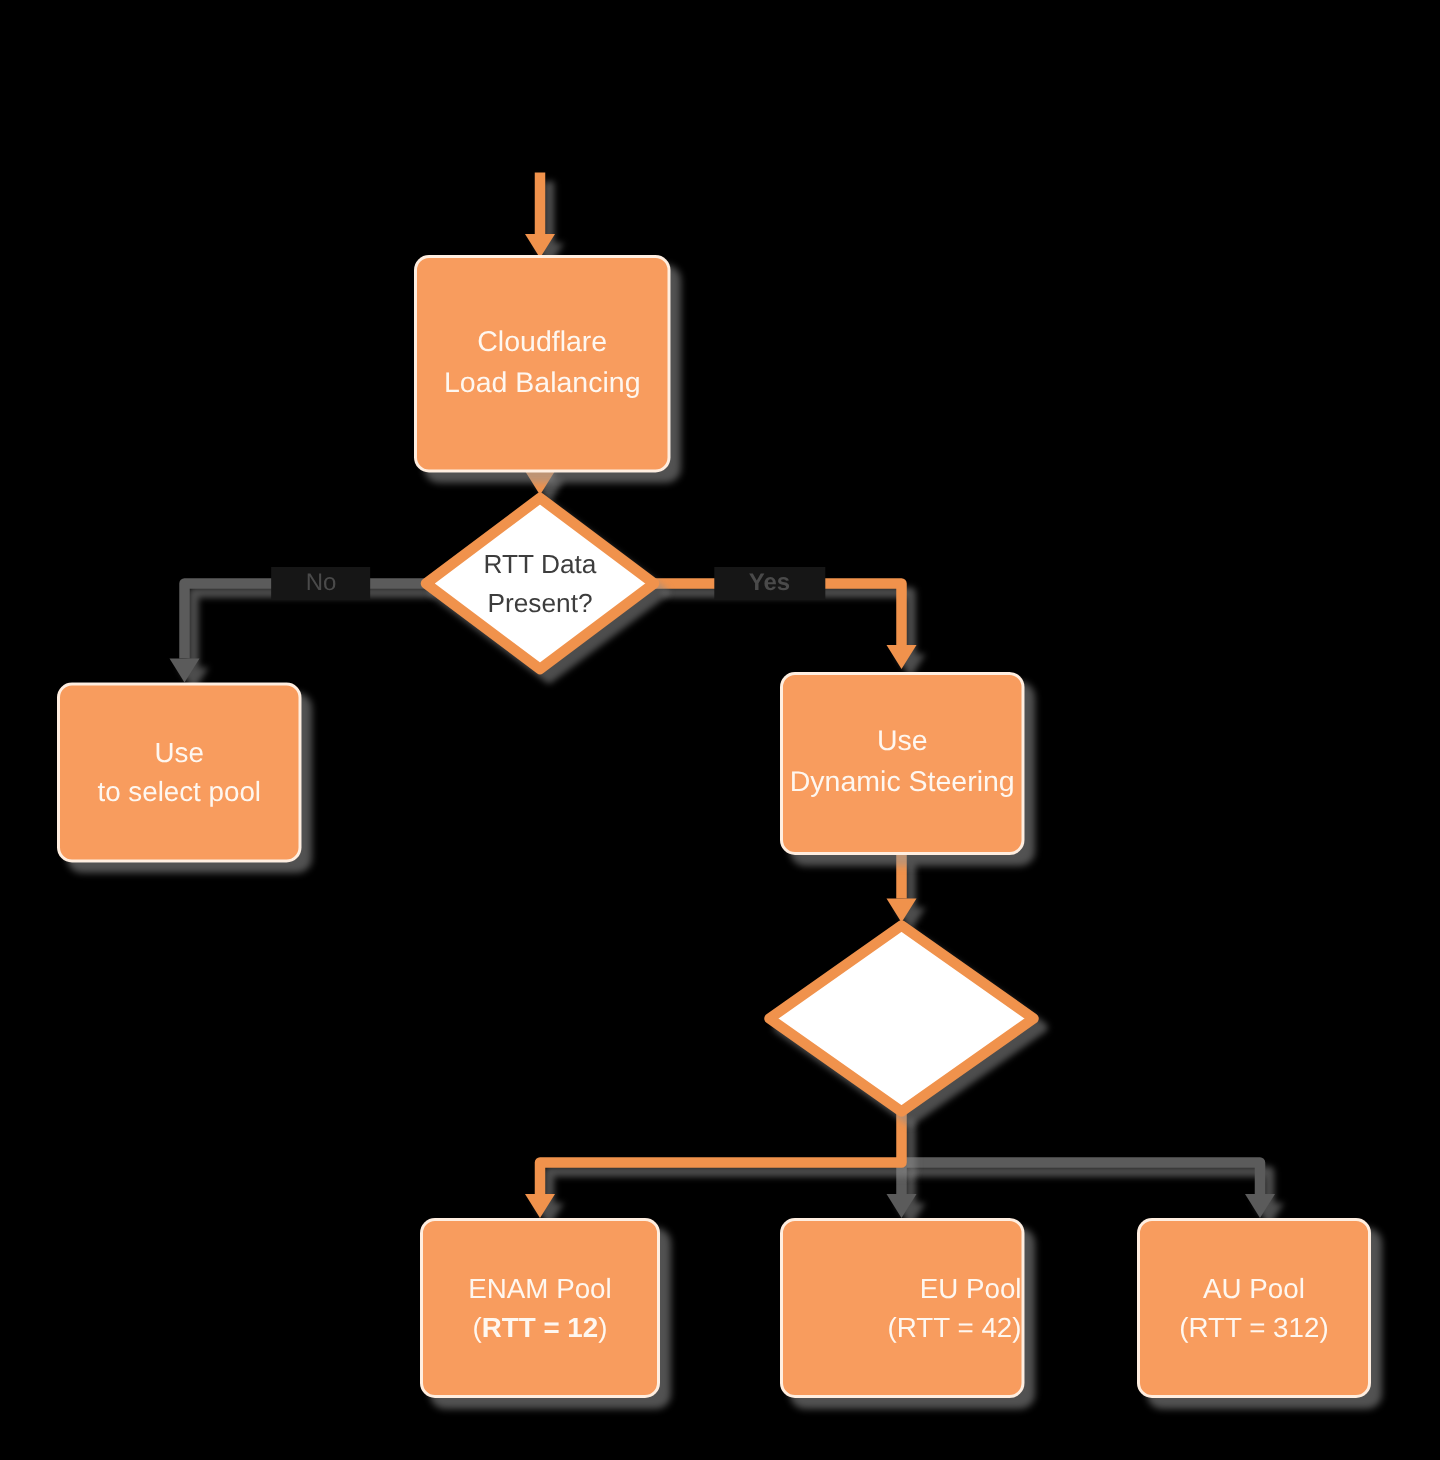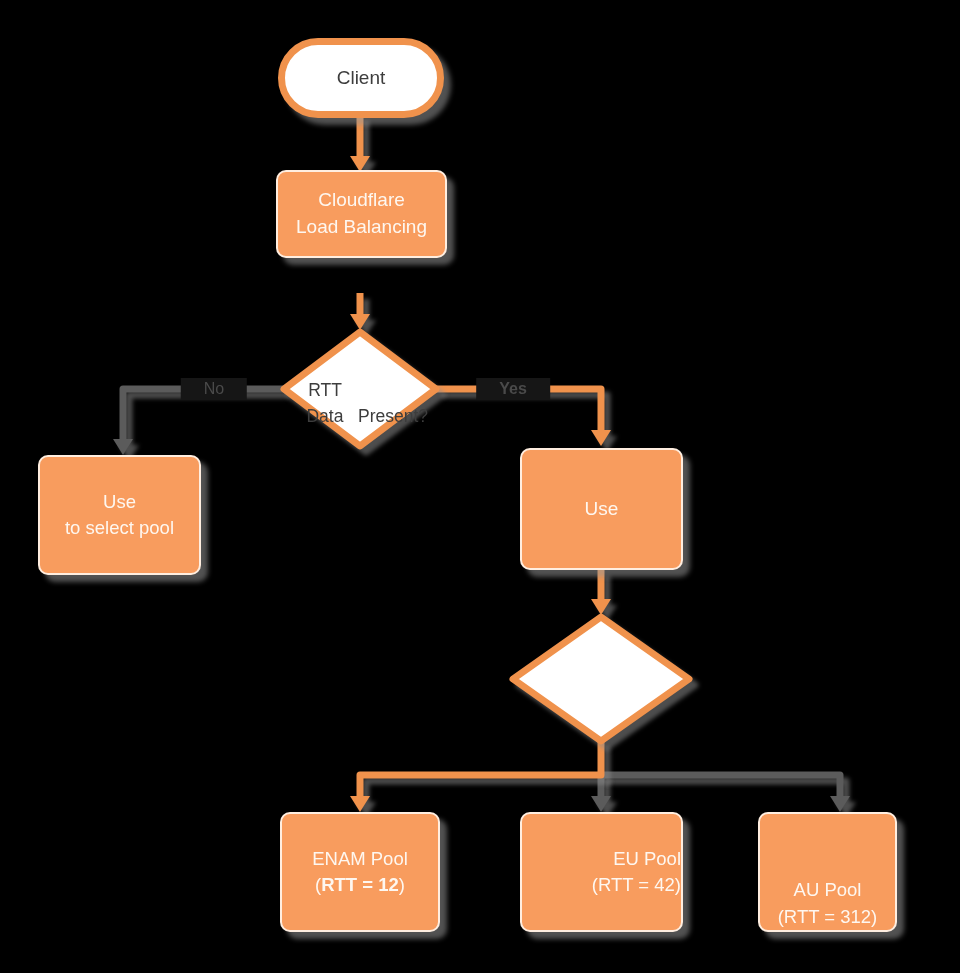--- a/index.html
+++ b/index.html
@@ -49,22 +49,22 @@
     border: 7px solid var(--outline-orange);
     border-radius: 48px;
     box-shadow: 7px 7px 5px rgba(150,150,150,0.55);
     display: flex; align-items: center; justify-content: center;
     color: var(--dark-text);
     font-size: 19px;
     box-sizing: border-box;
   }
   .diamond-text {
     position: absolute;
-    display: flex; flex-direction: row;
-    align-items: flex-end; justify-content: center;
+    display: flex; flex-direction: column;
+    align-items: center; justify-content: center;
     text-align: center;
     color: var(--dark-text);
     font-size: 17.5px; line-height: 1.5;
     pointer-events: none;
   }
   .edge-label {
     position: absolute;
     transform: translate(-50%, -50%);
     background: #161616;
     color: var(--edge-label-text);
@@ -112,57 +112,55 @@
     </g>
     <g class="shadowed">
       <path class="edge-orange" d="M 601 741 V 775 H 360 V 796"></path>
       <polygon class="head-orange" points="350,796 370,796 360,812"></polygon>
     </g>
 
     <polygon class="diamond-shape shadowed" points="360,332 436,389 360,446 284,389"></polygon>
     <polygon class="diamond-shape shadowed" points="601,617 689,679 601,741 513,679"></polygon>
   </svg>
 
-  <div class="pill" style="left:278px; top:38px; width:166px; height:80px;">
-    <span>Client</span>
-  </div>
 
-  <div class="obox" style="left:276px; top:170px; width:171px; height:88px;">
+  <div class="obox" style="left:276px; top:170px; width:171px; height:145px;">
     <span>Cloudflare</span>
     <span>Load Balancing</span>
   </div>
 
   <div class="diamond-text" style="left:292px; top:349px; width:136px; height:80px;">
     <span>RTT Data</span>
     <span>Present?</span>
   </div>
 
   <div class="edge-label" style="left:214px; top:389px;">No</div>
   <div class="edge-label" style="left:513px; top:389px;font-weight:bold;">Yes</div>
 
   <div class="obox" style="left:38px; top:455px; width:163px; height:120px; font-size:18.5px;">
     <span>Use</span>
     <span>to select pool</span>
   </div>
 
   <div class="obox" style="left:520px; top:448px; width:163px; height:122px;">
     <span>Use</span>
+    <span>Dynamic Steering</span>
   </div>
 
 
   <div class="obox" style="left:280px; top:812px; width:160px; height:120px; font-size:18.5px;">
     <span>ENAM Pool</span>
     <span>
       <span>(</span><span class="bold">RTT = 12</span><span>)</span>
     </span>
   </div>
 
   <div class="obox" style="left:520px; top:812px; width:163px; height:120px; font-size:18.5px;align-items:flex-end;">
     <span>EU Pool</span>
     <span>(RTT = 42)</span>
   </div>
 
-  <div class="obox" style="left:758px; top:812px; width:139px; height:120px; font-size:18.5px;justify-content:flex-end;">
+  <div class="obox" style="left:758px; top:812px; width:156px; height:120px; font-size:18.5px;">
     <span>AU Pool</span>
     <span>(RTT = 312)</span>
   </div>
 
 </div>
 
 </body></html>

